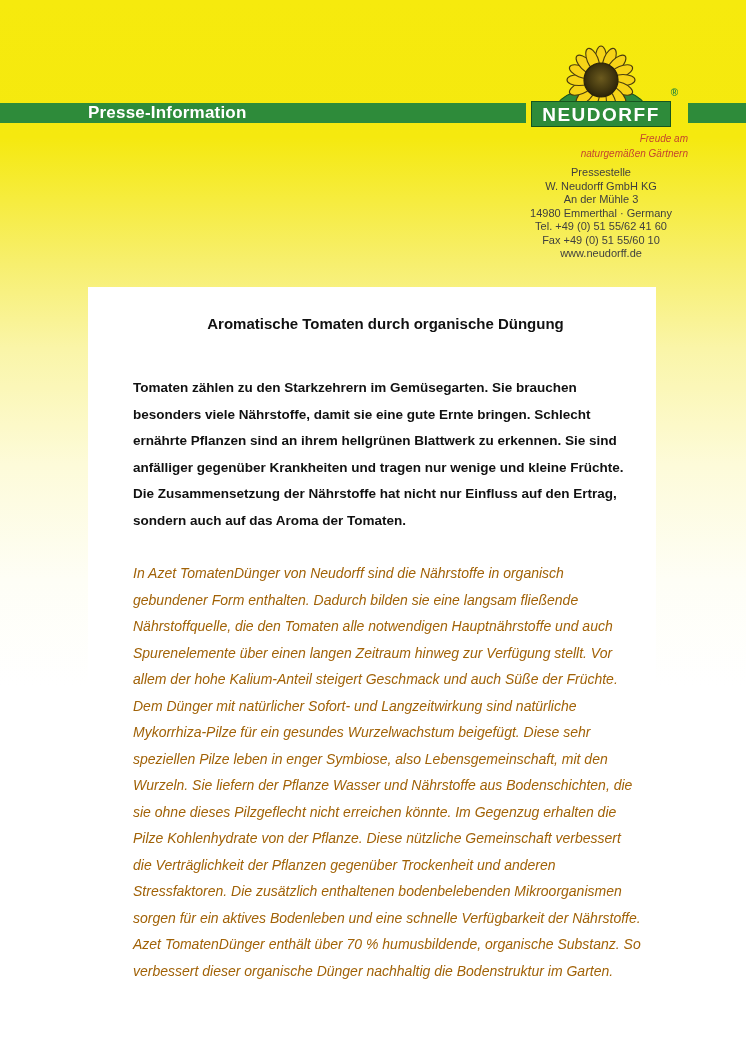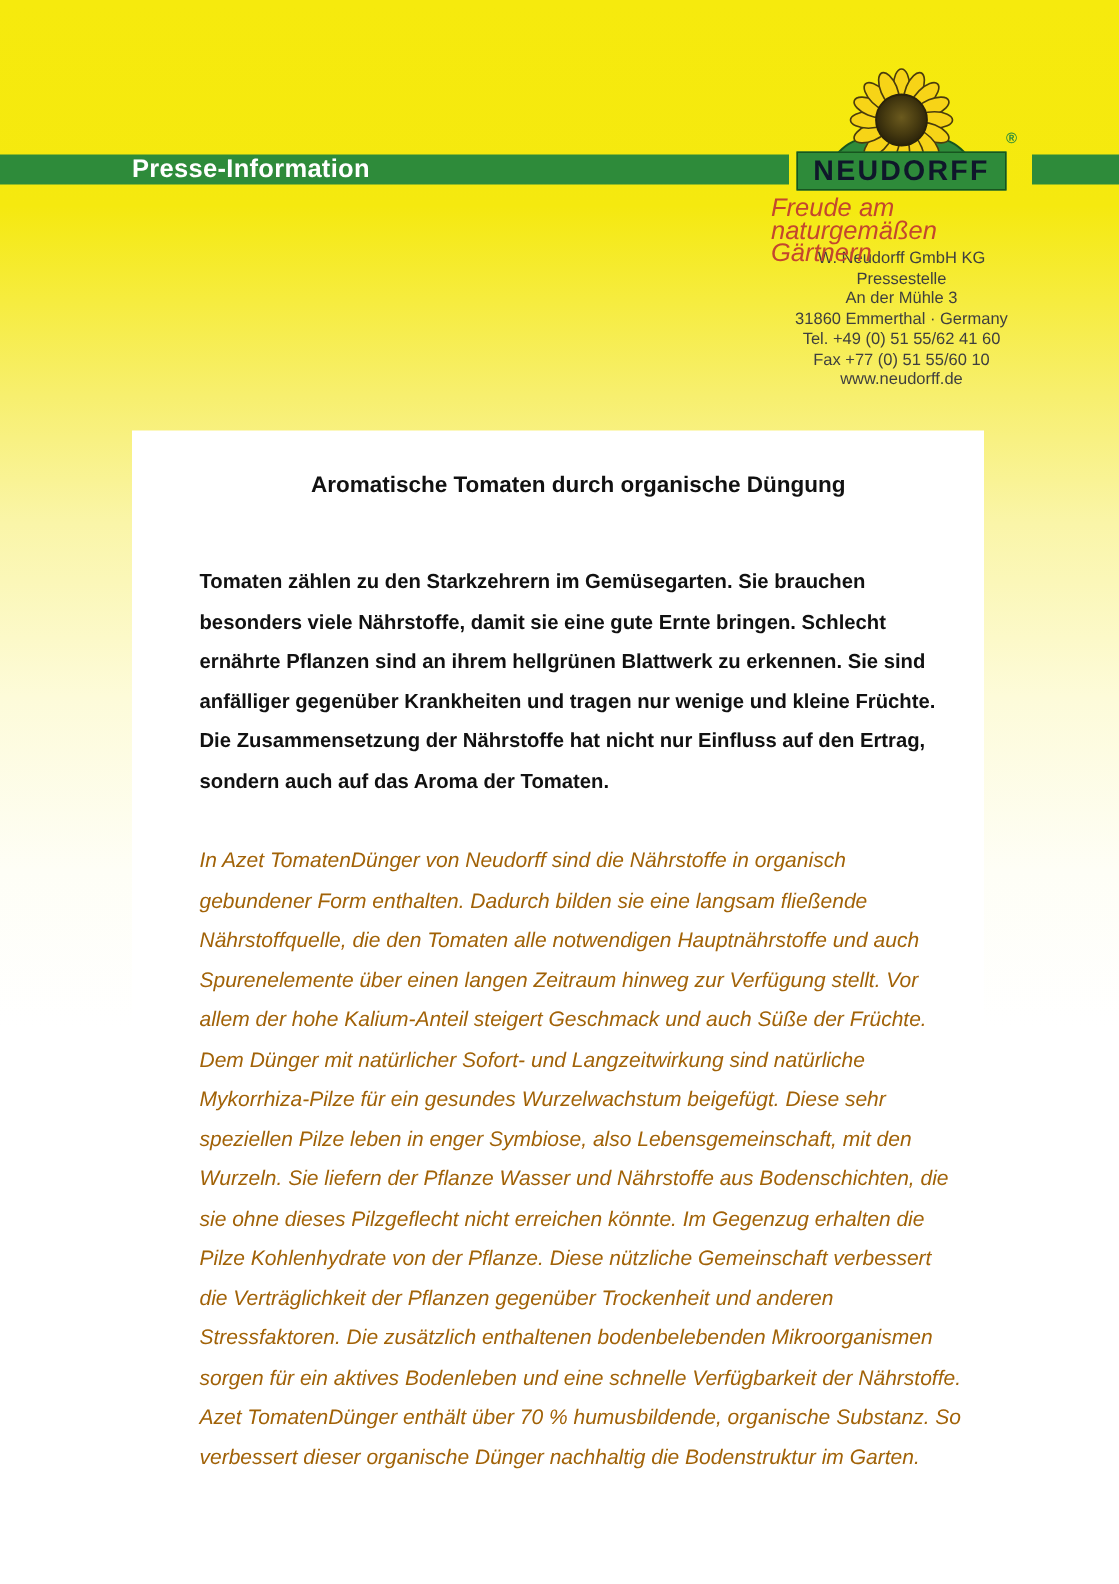--- a/index.html
+++ b/index.html
@@ -62,41 +62,41 @@
     left: 3px; right: 3px; top: 59px;
     height: 24px;
     background: #2E8B3A;
     border: 1px solid #17551F;
     z-index: 3;
     display: flex;
     align-items: center;
     justify-content: center;
   }
   .brand-box span {
-    color: #0f172a;
+    color: #ffffff;
     font-weight: bold;
     font-size: 19px;
     letter-spacing: 1.5px;
     line-height: 1;
   }
   .reg-mark {
     position: absolute;
     right: -4px; top: 45px;
     color: #2E8B3A;
     font-size: 10px;
     font-weight: bold;
     z-index: 4;
   }
   .tagline {
     position: absolute;
     left: -14px; right: -14px; top: 89px;
-    text-align: left;
+    text-align: right;
     color: #C4462E;
     font-style: italic;
-    font-size: 17px;
+    font-size: 10px;
     line-height: 15px;
     z-index: 4;
   }
 
   
   .contact {
     position: absolute;
     left: 460px; top: 166px;
     width: 282px;
     text-align: center;
@@ -185,26 +185,26 @@
       <span>NEUDORFF</span>
     </div>
     <div class="reg-mark">®</div>
     <div class="tagline">
       <div>Freude am</div>
       <div>naturgemäßen Gärtnern</div>
     </div>
   </div>
 
   <div class="contact">
+    <div>Pressestelle</div>
     <div>W. Neudorff GmbH KG</div>
-    <div>Pressestelle</div>
     <div>An der Mühle 3</div>
-    <div>31860 Emmerthal · Germany</div>
+    <div>14980 Emmerthal · Germany</div>
     <div>Tel. +49 (0) 51 55/62 41 60</div>
-    <div>Fax +77 (0) 51 55/60 10</div>
+    <div>Fax +49 (0) 51 55/60 10</div>
     <div>www.neudorff.de</div>
   </div>
 
   <div class="sheet">
     <h1 class="article-title">Aromatische Tomaten durch organische Düngung</h1>
     <p class="article-intro">Tomaten zählen zu den Starkzehrern im Gemüsegarten. Sie brauchen besonders viele Nährstoffe, damit sie eine gute Ernte bringen. Schlecht ernährte Pflanzen sind an ihrem hellgrünen Blattwerk zu erkennen. Sie sind anfälliger gegenüber Krankheiten und tragen nur wenige und kleine Früchte. Die Zusammensetzung der Nährstoffe hat nicht nur Einfluss auf den Ertrag, sondern auch auf das Aroma der Tomaten.</p>
     <p class="article-paragraph">In Azet TomatenDünger von Neudorff sind die Nährstoffe in organisch gebundener Form enthalten. Dadurch bilden sie eine langsam fließende Nährstoffquelle, die den Tomaten alle notwendigen Hauptnährstoffe und auch Spurenelemente über einen langen Zeitraum hinweg zur Verfügung stellt. Vor allem der hohe Kalium-Anteil steigert Geschmack und auch Süße der Früchte.</p>
     <p class="article-paragraph">Dem Dünger mit natürlicher Sofort- und Langzeitwirkung sind natürliche Mykorrhiza-Pilze für ein gesundes Wurzelwachstum beigefügt. Diese sehr speziellen Pilze leben in enger Symbiose, also Lebensgemeinschaft, mit den Wurzeln. Sie liefern der Pflanze Wasser und Nährstoffe aus Bodenschichten, die sie ohne dieses Pilzgeflecht nicht erreichen könnte. Im Gegenzug erhalten die Pilze Kohlenhydrate von der Pflanze. Diese nützliche Gemeinschaft verbessert die Verträglichkeit der Pflanzen gegenüber Trockenheit und anderen Stressfaktoren. Die zusätzlich enthaltenen bodenbelebenden Mikroorganismen sorgen für ein aktives Bodenleben und eine schnelle Verfügbarkeit der Nährstoffe.</p>
     <p class="article-paragraph">Azet TomatenDünger enthält über 70 % humusbildende, organische Substanz. So verbessert dieser organische Dünger nachhaltig die Bodenstruktur im Garten.</p>
   </div>

